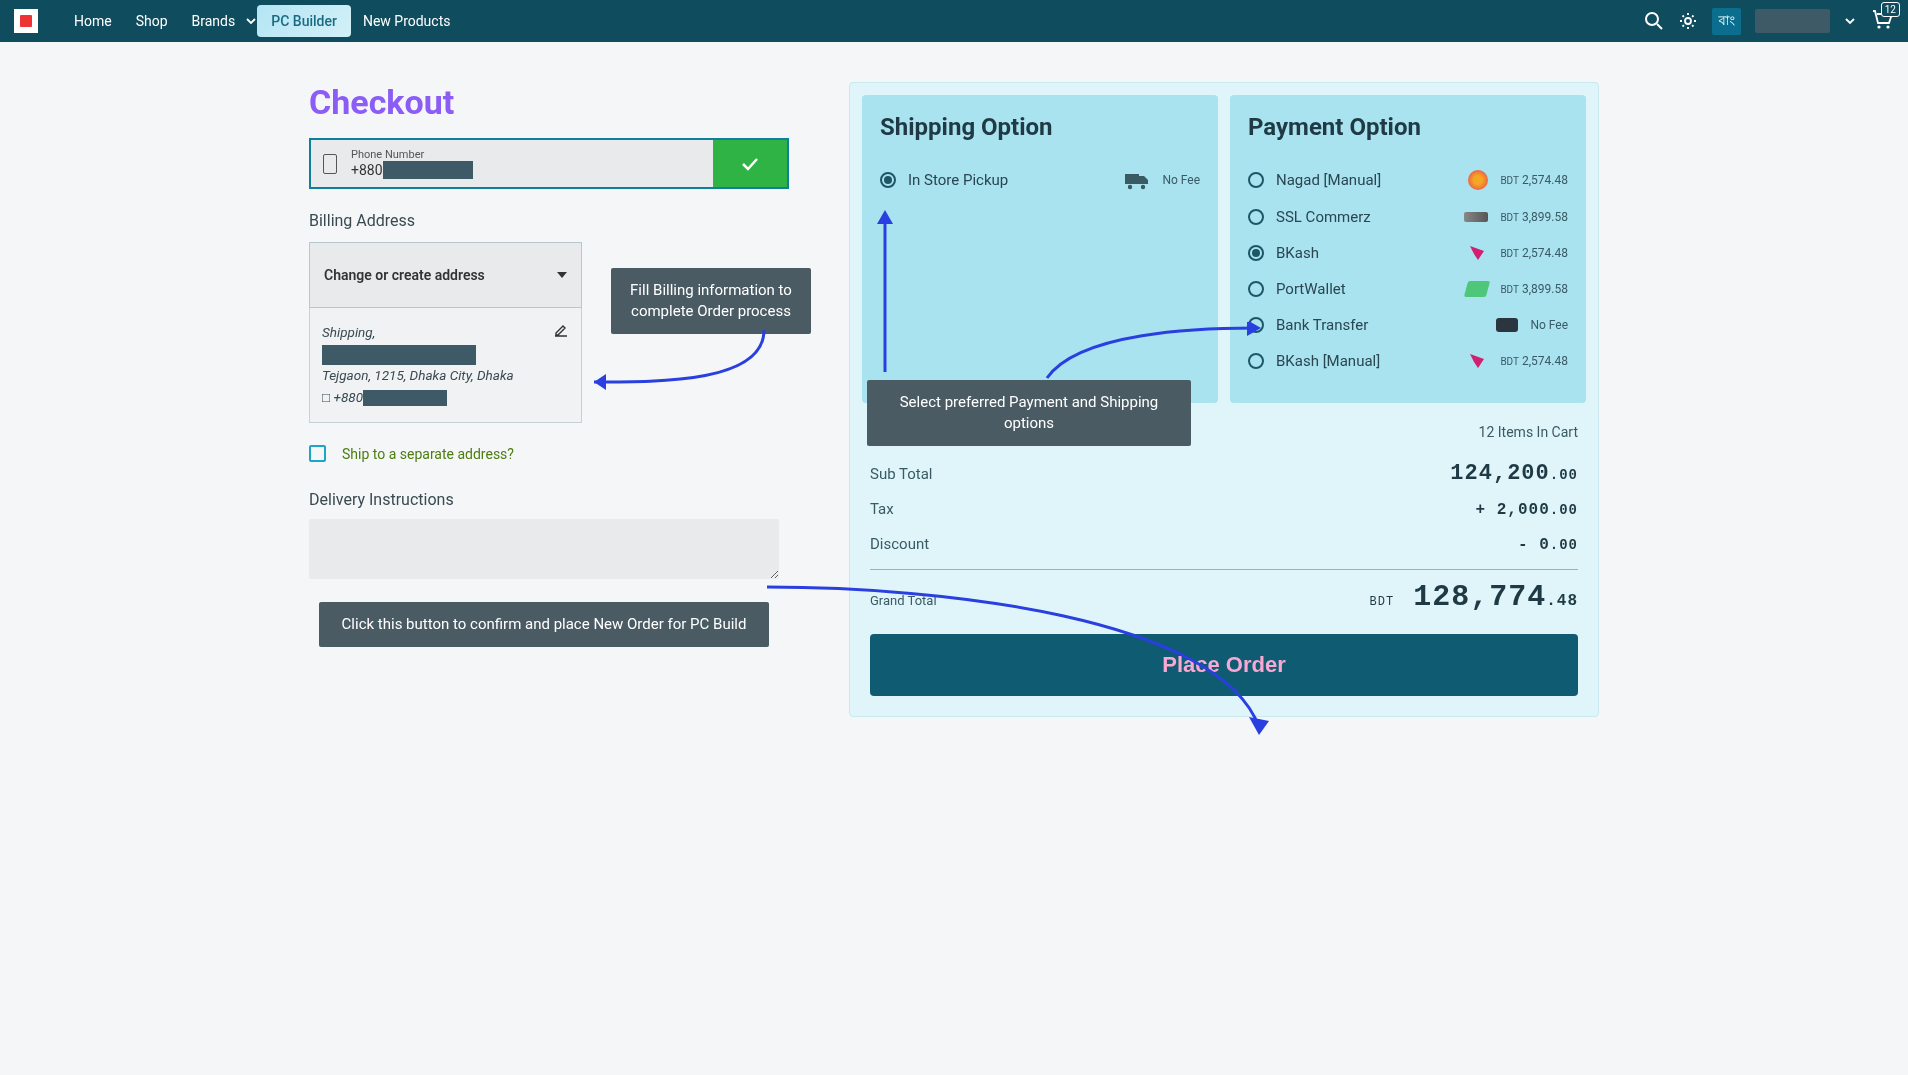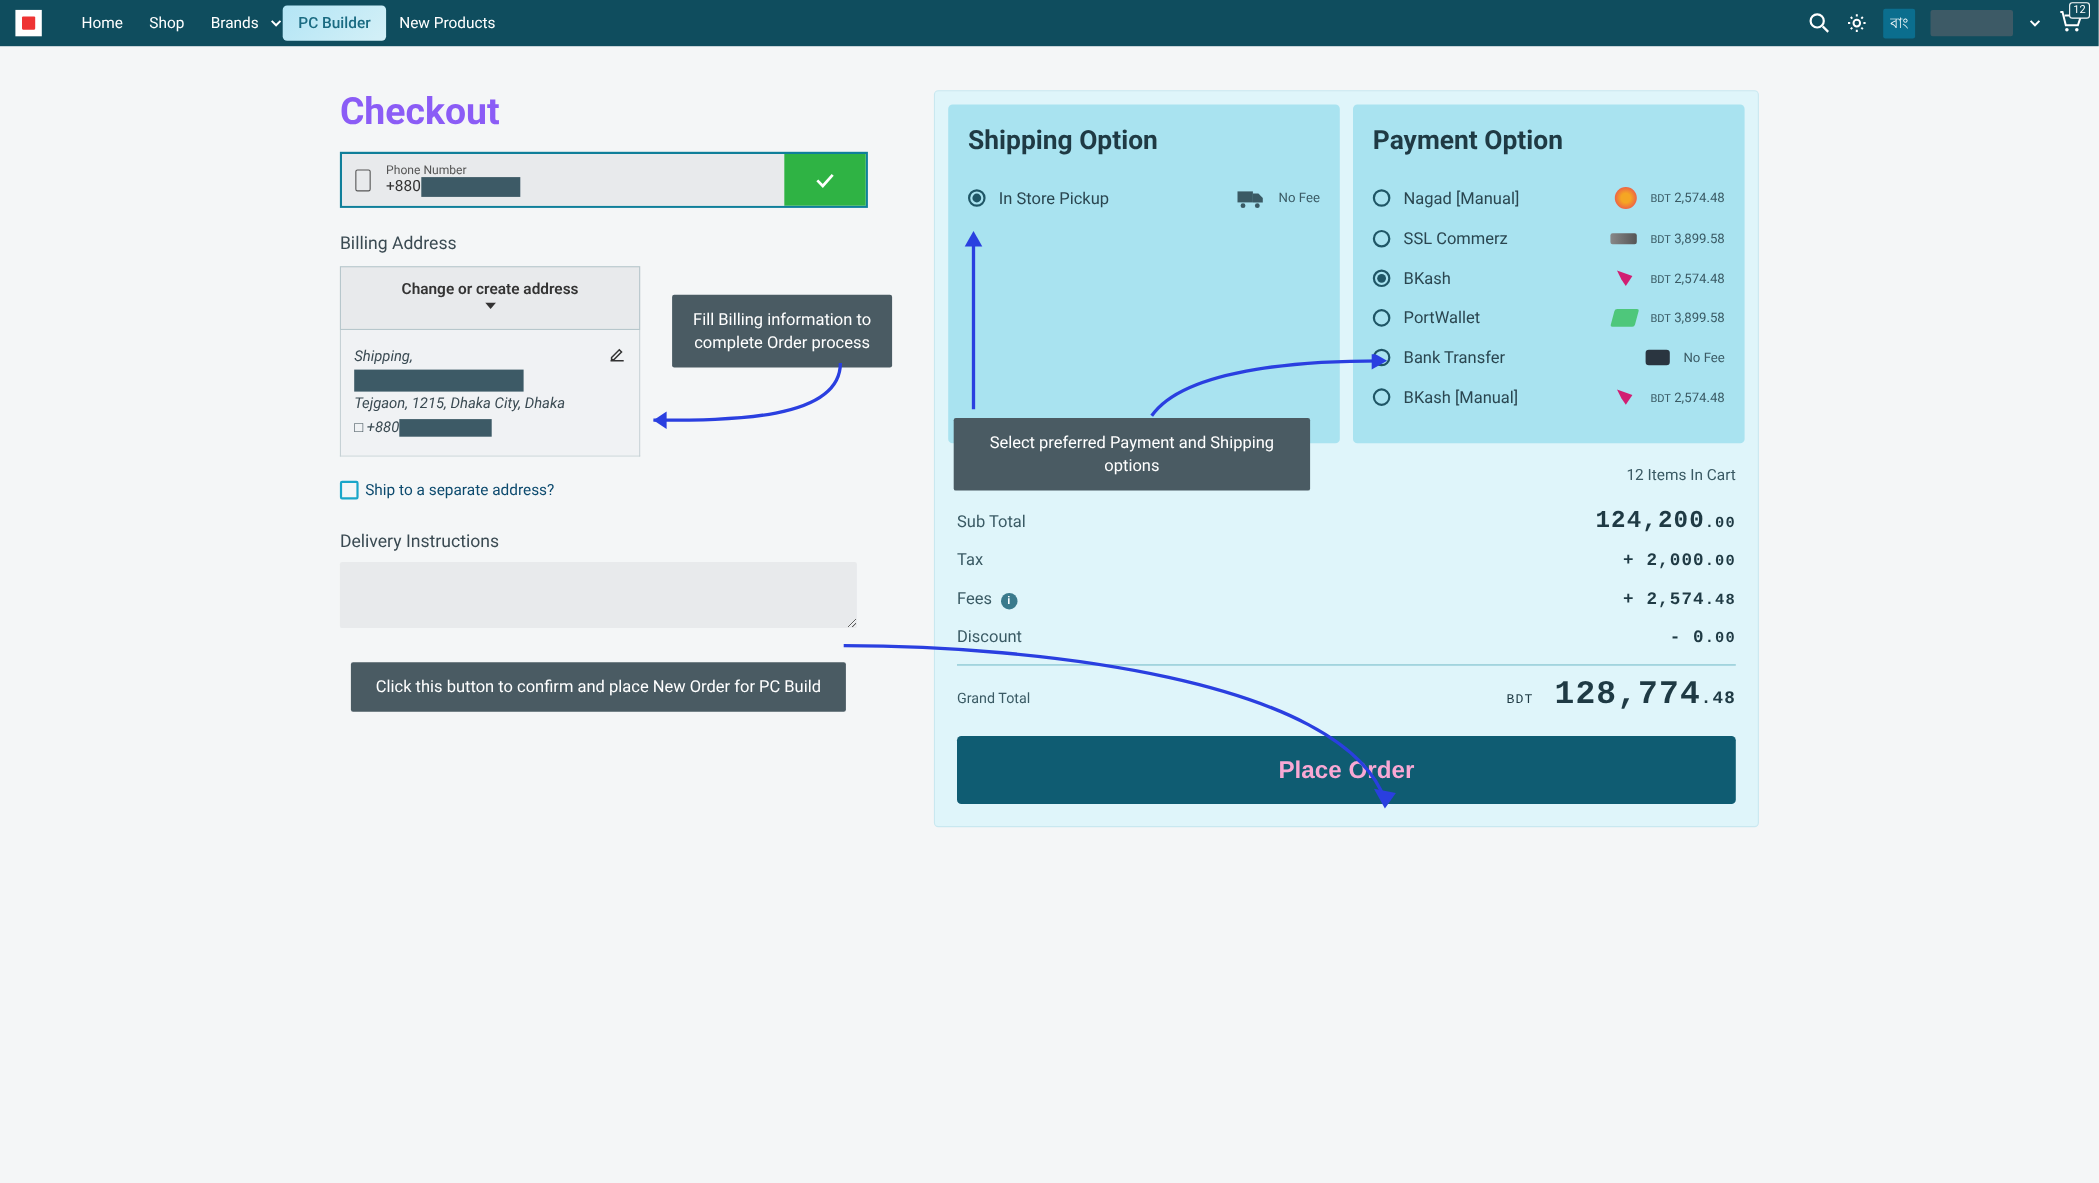--- a/index.html
+++ b/index.html
@@ -31,28 +31,28 @@
   .phone-field { flex: 1; background: #e8eaec; padding: 8px 12px; display: flex; align-items: center; gap: 14px; }
   .phone-icon { width: 14px; height: 20px; border: 1.5px solid #555; border-radius: 2px; }
   .phone-text { display: flex; flex-direction: column; }
   .phone-label { font-size: 11px; color: #555; }
   .phone-value { font-size: 14px; display: flex; align-items: center; }
   .phone-mask { display: inline-block; width: 90px; height: 18px; background: #3d5a66; margin-left: 0px; }
   .phone-confirm { width: 74px; background: #2fb344; display: flex; align-items: center; justify-content: center; }
   
   
   .section-label { font-size: 16px; color: #3a4a52; margin-bottom: 12px; }
-  .address-select { border: 1px solid #b7c7cc; background: #e8eaec; padding: 12px 14px; display: flex; align-items: center; justify-content: space-between; font-weight: 600; font-size: 14px; cursor: pointer; max-width: 273px; flex-direction: column; }
+  .address-select { border: 1px solid #b7c7cc; background: #e8eaec; padding: 24px 14px; display: flex; align-items: center; justify-content: space-between; font-weight: 600; font-size: 14px; cursor: pointer; max-width: 273px; }
   .address-card-wrap { border: 1px solid #c6d1d5; border-top: none; max-width: 273px; }
   .address-card { padding: 14px 12px; background: #f0f2f4; position: relative; font-style: italic; font-size: 13.5px; line-height: 1.6; color: #3a4a52; }
   .edit-icon { position: absolute; top: 14px; right: 12px; cursor: pointer; }
   .addr-mask { display: inline-block; width: 154px; height: 20px; background: #3d5a66; vertical-align: middle; }
   .addr-phone-mask { display: inline-block; width: 84px; height: 16px; background: #3d5a66; vertical-align: middle; }
   
-  .checkbox-row { display: flex; align-items: center; gap: 6px; margin-top: 22px; font-size: 14px; color: #0c4a6e; }
+  .checkbox-row { display: flex; align-items: center; gap: 16px; margin-top: 22px; font-size: 14px; color: #4d7c0f; }
   .checkbox { width: 17px; height: 17px; border: 2px solid #1aa6c9; border-radius: 2px; cursor: pointer; }
   
   .delivery-label { font-size: 16px; color: #3a4a52; margin-top: 28px; margin-bottom: 10px; }
   .textarea { width: 100%; max-width: 470px; height: 60px; background: #e8eaec; border: none; resize: both; border-radius: 2px; padding: 8px; font-family: inherit; }
   
   
   .right-panel { background: #dff5fa; border: 1px solid #c9e8f0; border-radius: 4px; padding: 0; }
   .options-row { display: flex; gap: 12px; padding: 12px; }
   .option-box { flex: 1; background: #a9e3f0; border-radius: 4px; padding: 18px 18px 24px; }
   .option-title { font-size: 24px; font-weight: 700; color: #1f3a44; margin-bottom: 20px; }
@@ -306,24 +306,20 @@
 
         <div class="sum-row">
           <span class="sum-label">Sub Total</span>
           <span class="sum-val"><span>124,200</span><span class="dec">.00</span></span>
         </div>
         <div class="sum-row">
           <span class="sum-label">Tax</span>
           <span class="sum-val"><span class="pre">+ 2,000</span><span class="dec">.00</span></span>
         </div>
         <div class="sum-row">
-          <span class="sum-label"><span>Fees</span> <span class="info-icon">i</span></span>
-          <span class="sum-val"><span class="pre">+ 2,574</span><span class="dec">.48</span></span>
-        </div>
-        <div class="sum-row">
           <span class="sum-label">Discount</span>
           <span class="sum-val"><span class="pre">- 0</span><span class="dec">.00</span></span>
         </div>
         <div class="divider"></div>
         <div class="grand-row">
           <span class="grand-label">Grand Total</span>
           <span class="grand-val"><span class="cur">BDT</span> <span>128,774</span><span class="dec">.48</span></span>
         </div>
 
         <button class="place-order">Place Order</button>

